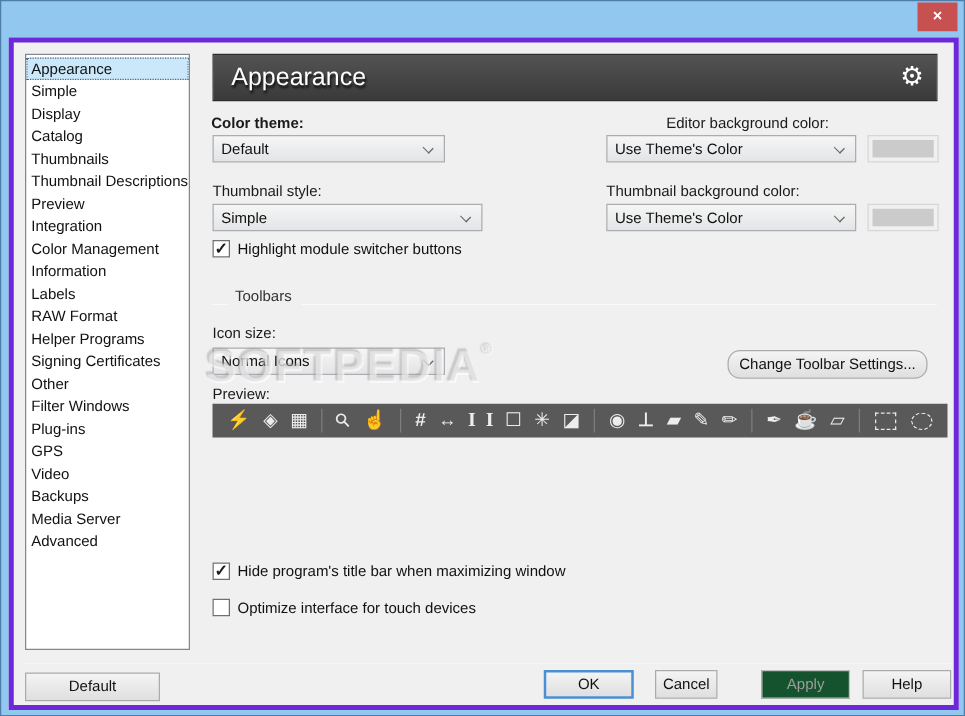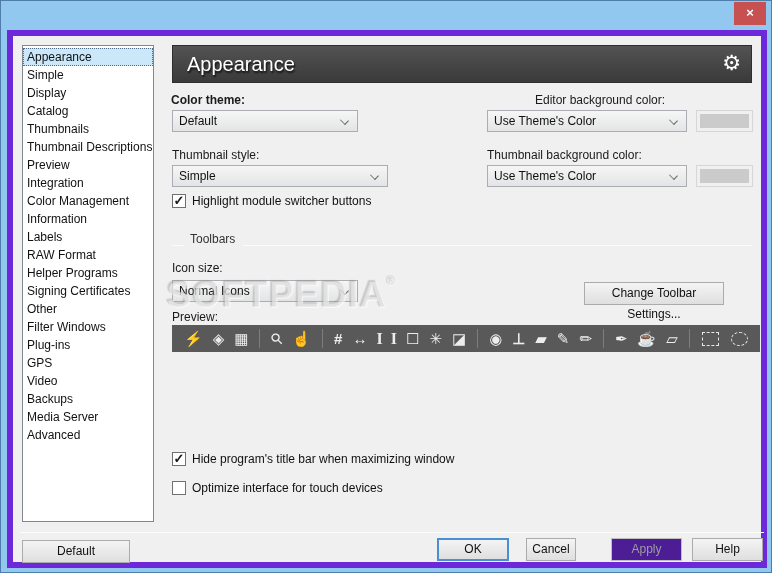--- a/index.html
+++ b/index.html
@@ -9,21 +9,21 @@
   }
   *{margin:0;padding:0;box-sizing:border-box;}
   body{font-family:"Liberation Sans",sans-serif;background:#ddd;}
   .win{position:relative;width:772px;height:573px;background:var(--titlebar);
        border:1px solid var(--frame-edge);overflow:hidden;}
   .titlebar{position:absolute;top:0;left:0;right:0;height:29px;margin-top:28px;}
   .win-title{display:block;text-align:center;line-height:28px;font-size:14px;color:#1c1c1c;}
   .close-btn{position:absolute;left:733px;top:1px;width:32px;height:23px;background:var(--close-bg);
        color:#fff;font-size:13px;font-weight:bold;text-align:center;line-height:22px;cursor:default;}
   .content{position:absolute;left:6px;top:29px;width:760px;height:538px;background:var(--dialog-bg);
-       border:6px solid #6d28d9;}
+       border:4px solid #6d28d9;}
   
   .listbox{position:absolute;left:9px;top:9px;width:132px;height:477px;background:#fff;
        border:1px solid #828790;padding:2px 0 0 0;overflow:hidden;}
   .side-item{height:18px;line-height:18px;font-size:12px;padding:0 4px;color:#111;white-space:nowrap;}
   .side-item.selected{background:var(--selection-bg);outline:1px dotted #4d6b84;outline-offset:-1px;}
   
   .banner{position:absolute;left:159px;top:9px;width:580px;height:38px;
        background:linear-gradient(var(--banner-top),var(--banner-bottom));
        border:1px solid #2e2e2e;display:flex;align-items:center;}
   .banner-title{color:#fff;font-size:20px;padding-left:14px;text-shadow:1px 2px 2px rgba(0,0,0,.8);}
@@ -43,21 +43,21 @@
       font-size:13px;line-height:12px;text-align:center;color:#1a1a1a;font-weight:bold;flex:none;}
   
   .group{position:absolute;display:flex;align-items:flex-end;font-size:12px;color:#333;}
   .group .ln{height:1px;background:#dcdcdc;border-bottom:1px solid #fbfbfb;}
   .group .ln.short{width:12px;margin-right:6px;}
   .group .ln.long{flex:1;margin-left:8px;}
   
   .btn{position:absolute;height:23px;border:1px solid #ababab;background:linear-gradient(#f4f4f4,#dfdfdf);
        font-size:12px;color:#111;text-align:center;line-height:21px;cursor:default;font-family:inherit;}
   .btn.ok{border:2px solid var(--ok-border);line-height:19px;}
-  .btn.disabled{color:#9d9d9d;border-color:#bfbfbf;background:#4c1d95;}
+  .btn.disabled{color:#9d9d9d;border-color:#bfbfbf;background:#14532d;}
   
   .strip{position:absolute;left:159px;top:289px;width:588px;height:27px;background:var(--strip-bg);
        display:flex;align-items:center;overflow:hidden;padding-left:7px;}
   .tb-icon{color:#ededed;font-size:15px;margin:0 5px;flex:none;line-height:1;}
   .tb-icon.serif{font-family:"Liberation Serif",serif;font-weight:bold;font-size:16px;margin:0 4px;}
   .tb-icon.bold{font-weight:bold;}
   .tb-icon.rot45{transform:rotate(-45deg);}
   .tb-sep{width:1px;height:19px;background:#7d7d7d;margin:0 6px;flex:none;}
   .tb-rect{width:17px;height:14px;border:1px dashed #e8e8e8;margin:0 6px;flex:none;}
   .tb-ellipse{width:17px;height:14px;border:1px dashed #e8e8e8;border-radius:50%;margin:0 6px;flex:none;}
@@ -152,21 +152,21 @@
       <span class="ln short"></span>
       <span>Toolbars</span>
       <span class="ln long"></span>
     </div>
 
     <span class="lbl" style="left:159px;top:225px;">Icon size:</span>
     <div class="dd" style="left:159px;top:244px;width:186px;">
       <span>Normal Icons</span>
       <span class="chev"></span>
     </div>
-    <button class="btn" style="left:571px;top:246px;width:140px;">Change Toolbar Settings...</button>
+    <button class="btn" style="left:571px;top:246px;width:160px;border-radius:10px;">Change Toolbar Settings...</button>
 
     <span class="lbl" style="left:159px;top:274px;">Preview:</span>
     <div class="strip">
         <span class="tb-icon">⚡</span>
         <span class="tb-icon">◈</span>
         <span class="tb-icon">▦</span>
         <span class="tb-sep"></span>
         <span class="tb-icon rot45">⚲</span>
         <span class="tb-icon">☝</span>
         <span class="tb-sep"></span>

